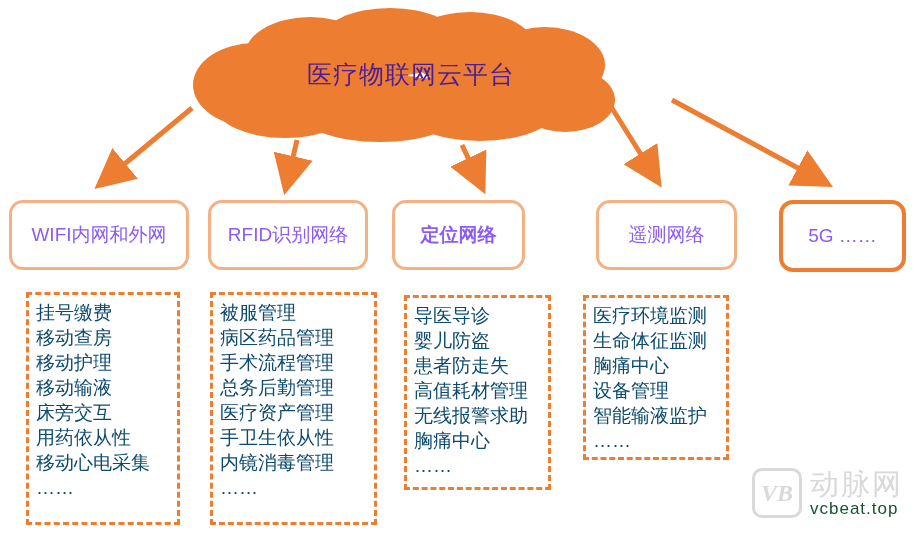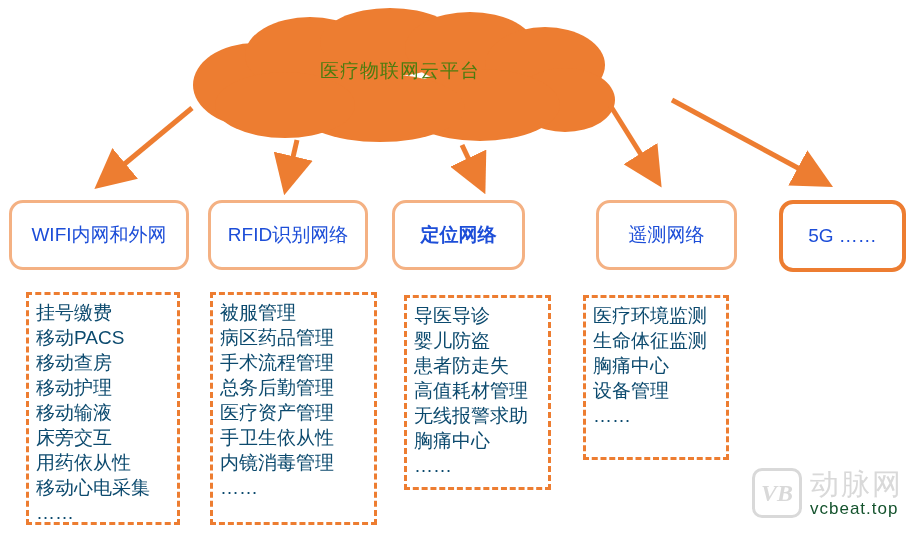--- a/index.html
+++ b/index.html
@@ -5,27 +5,27 @@
   html,body{margin:0;padding:0;}
   body{
     width:919px;height:537px;position:relative;overflow:hidden;
     background:#ffffff;
     font-family:"Liberation Sans","DejaVu Sans",sans-serif;
     color:#1f1f1f;
   }
   .top-svg{position:absolute;left:0;top:0;}
   .cloud-label{
     position:absolute;left:285px;top:58px;width:230px;
-    text-align:center;font-size:19px;color:#4d7c0f;letter-spacing:1px;
+    text-align:right;font-size:25px;color:#4c1d95;letter-spacing:1px;
   }
   .net-box{
     position:absolute;top:200px;height:64px;
     border:3px solid #F4B183;border-radius:14px;
     display:flex;align-items:center;justify-content:center;
-    font-size:19px;color:#1d4ed8;background:#ffffff;
+    font-size:19px;color:#8b5cf6;background:#ffffff;
   }
   .b1{left:9px;width:174px;}
   .b2{left:208px;width:154px;}
   .b3{left:392px;width:127px;font-weight:bold;}
   .b4{left:596px;width:135px;}
   .b5{left:779px;width:119px;border:4px solid #ED7D31;}
   .app-list{
     position:absolute;
     border:3px dashed #ED7D31;
     padding:5px 7px 3px 7px;
@@ -95,21 +95,20 @@
   </div>
   <div class="net-box b4">
     <span>遥测网络</span>
   </div>
   <div class="net-box b5">
     <span>5G ……</span>
   </div>
 
   <div class="app-list l1">
       <div class="list-line">挂号缴费</div>
-      <div class="list-line">移动PACS</div>
       <div class="list-line">移动查房</div>
       <div class="list-line">移动护理</div>
       <div class="list-line">移动输液</div>
       <div class="list-line">床旁交互</div>
       <div class="list-line">用药依从性</div>
       <div class="list-line">移动心电采集</div>
       <div class="list-line">……</div>
     </div>
   <div class="app-list l2">
       <div class="list-line">被服管理</div>
@@ -128,20 +127,21 @@
       <div class="list-line">高值耗材管理</div>
       <div class="list-line">无线报警求助</div>
       <div class="list-line">胸痛中心</div>
       <div class="list-line">……</div>
     </div>
   <div class="app-list l4">
       <div class="list-line">医疗环境监测</div>
       <div class="list-line">生命体征监测</div>
       <div class="list-line">胸痛中心</div>
       <div class="list-line">设备管理</div>
+      <div class="list-line">智能输液监护</div>
       <div class="list-line">……</div>
     </div>
 
   <div class="watermark">
     <div class="wm-logo">VB</div>
     <div class="wm-col">
       <div class="wm-name">动脉网</div>
       <div class="wm-site">vcbeat.top</div>
     </div>
   </div>

